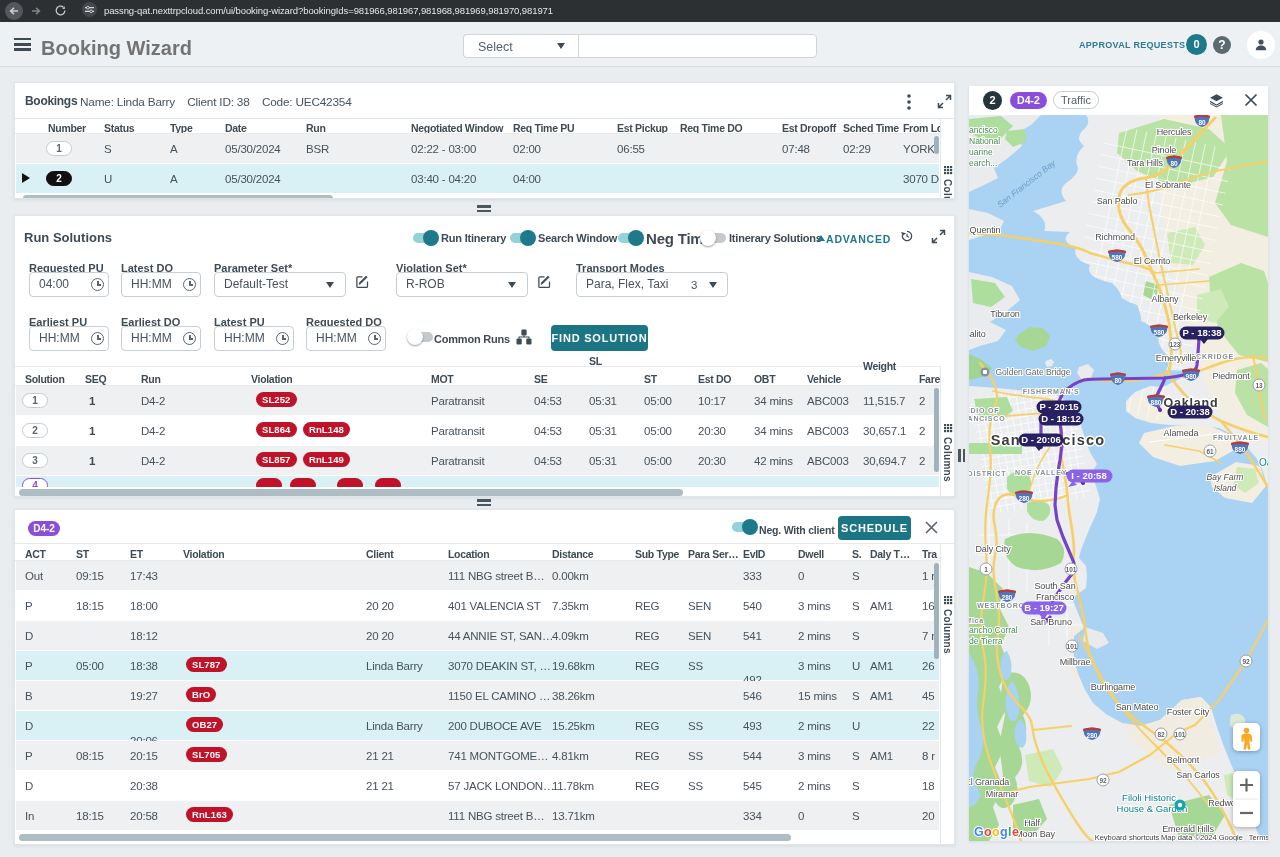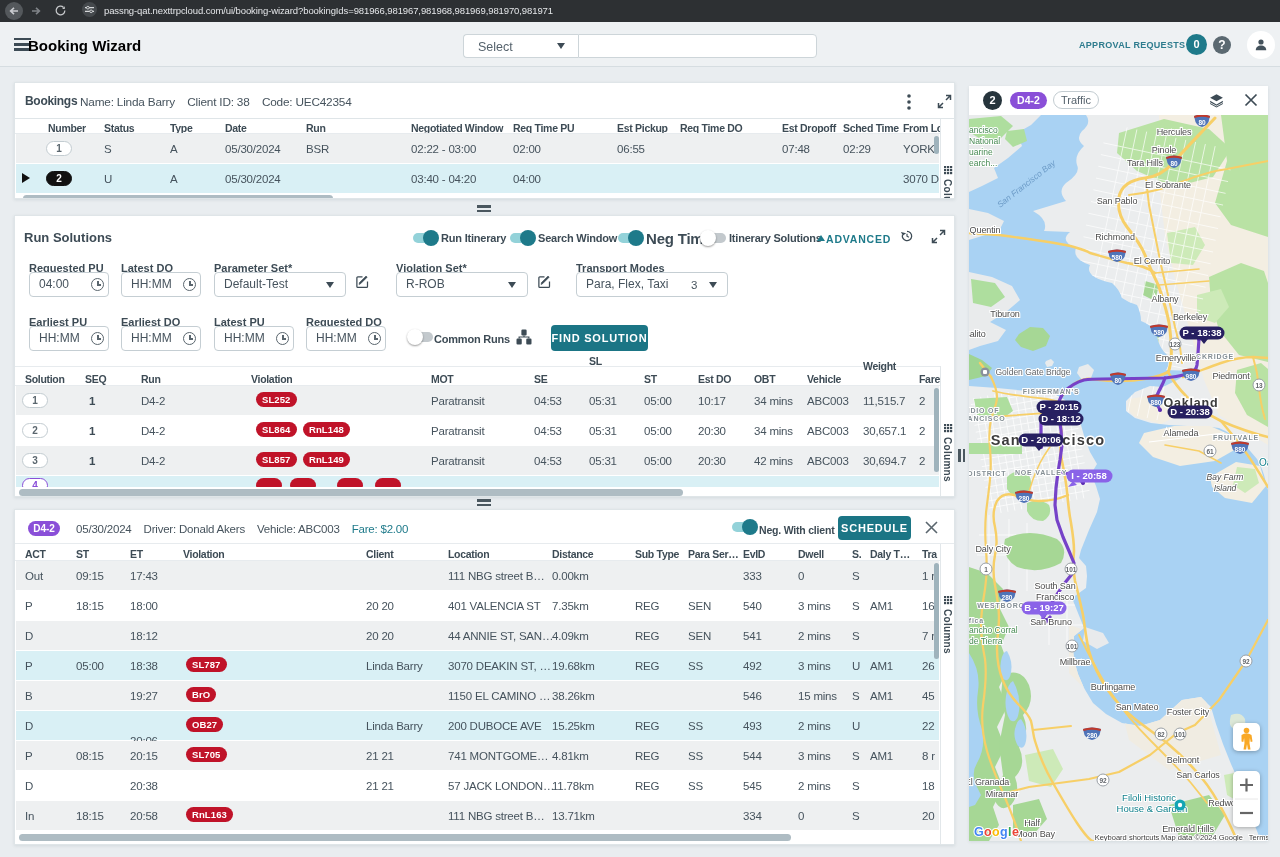--- a/index.html
+++ b/index.html
@@ -54,21 +54,21 @@
  <circle cx="6.8" cy="7" r="1.5" fill="#45494d" stroke="#d7d9db"></circle>
   </svg>
 <div class="abs" style="left:104px;top:5px;font-size:9.5px;color:#e4e6e9;letter-spacing:-0.1px">passng-qat.nexttrpcloud.com/ui/booking-wizard?bookingIds=981966,981967,981968,981969,981970,981971</div>
 
 <div class="abs" style="left:0;top:22px;width:1280px;height:45px;background:#eef1f3;border-bottom:1px solid #d6dde1"></div>
 <div class="abs" style="left:14px;top:38px;width:17px;height:13px">
  <div class="abs" style="left:0;top:0;width:17px;height:2.4px;background:#3d4b55"></div>
  <div class="abs" style="left:0;top:5.2px;width:17px;height:2.4px;background:#3d4b55"></div>
  <div class="abs" style="left:0;top:10.4px;width:17px;height:2.4px;background:#3d4b55"></div>
 </div>
-<div class="abs" style="left:28px;top:37px;font-size:15px;font-weight:bold;color:#000000">Booking Wizard</div>
+<div class="abs" style="left:41px;top:37px;font-size:20px;font-weight:bold;color:#737373">Booking Wizard</div>
 <div class="abs" style="left:463px;top:34px;width:115px;height:24px;background:#fff;border:1px solid #cdd5d9;border-radius:4px 0 0 4px;border-right:none"></div>
 <div class="abs" style="left:578px;top:34px;width:239px;height:24px;background:#fff;border:1px solid #cdd5d9;border-radius:0 4px 4px 0"></div>
 <div class="abs" style="left:478px;top:40px;font-size:12.5px;color:#55626c">Select</div>
 <div class="caret" style="left:557px;top:43px"></div>
 <div class="abs" style="left:1079px;top:40px;font-size:9px;font-weight:bold;color:#2e7c8e;letter-spacing:0.3px">APPROVAL REQUESTS</div>
 <div class="abs" style="left:1186px;top:34px;width:21px;height:21px;border-radius:50%;background:#1e7a8a;color:#fff;font-size:11px;font-weight:bold;text-align:center;line-height:21px">0</div>
 <div class="abs" style="left:1213px;top:36px;width:18px;height:18px;border-radius:50%;background:#5b6971;color:#fff;font-size:12px;font-weight:bold;text-align:center;line-height:18px">?</div>
 <div class="abs" style="left:1247px;top:31px;width:28px;height:28px;border-radius:50%;background:#fff"></div>
 <svg class="abs" style="left:1253px;top:37px" width="16" height="16" viewBox="0 0 16 16">
  <circle cx="8" cy="5" r="2.6" fill="#44525c"></circle>
@@ -295,21 +295,20 @@
         <rect x="3" y="6" width="2.2" height="2.2" fill="#3d4b55"></rect>
         <rect x="6" y="6" width="2.2" height="2.2" fill="#3d4b55"></rect>
       </svg>
       <div class="vtext" style="top:71px">Columns</div>
     </div>
 </div>
 <div class="abs" style="left:477px;top:499px;width:14px;height:2.5px;background:#4a575f"></div>
 <div class="abs" style="left:477px;top:503.5px;width:14px;height:2.5px;background:#4a575f"></div>
 <div class="card" style="left:14px;top:509px;width:941px;height:336px;overflow:hidden">
 <div class="abs" style="left:13px;top:11px;width:32px;height:15px;border-radius:8px;background:#8a4fd8;color:#fff;font-size:10px;font-weight:bold;text-align:center;line-height:15px">D4-2</div>
-<div class="t" style="left:61px;top:12px">05/30/2024&nbsp;&nbsp;&nbsp;&nbsp;Driver: Donald Akers&nbsp;&nbsp;&nbsp;&nbsp;Vehicle: ABC003&nbsp;&nbsp;&nbsp;&nbsp;<span style="color:#1e7a8a">Fare: $2.00</span></div>
 <div class="tgl" style="left:717px;top:12px">
       <div class="k"></div>
     </div>
 <div class="th" style="left:744px;top:14px;font-size:10.5px;letter-spacing:-0.2px">Neg. With client</div>
 <div class="abs" style="left:823px;top:6px;width:73px;height:24px;background:#1b7585;border-radius:4px;color:#fff;font-size:11px;font-weight:bold;text-align:center;line-height:24px;letter-spacing:.8px">SCHEDULE</div>
 <svg class="abs" style="left:910px;top:11px" width="13" height="13" viewBox="0 0 13 13">
       <path d="M1 1l11 11M12 1 1 12" stroke="#5a666e" stroke-width="1.6"></path>
     </svg>
 <div class="abs" style="left:0;top:33px;width:941px;height:1px;background:#e7ebee"></div>
 <div class="th" style="left:10px;top:38px;font-size:10.5px">ACT</div>
@@ -365,21 +364,21 @@
 <div class="t" style="left:907px;top:119px">7 r</div>
 <div class="row" style="top:141px;height:29px;background:#d9f0f5"></div>
 <div class="t" style="left:10px;top:149px">P</div>
 <div class="t" style="left:61px;top:149px">05:00</div>
 <div class="t" style="left:115px;top:149px">18:38</div>
 <div class="t" style="left:351px;top:149px">Linda Barry</div>
 <div class="t" style="left:433px;top:149px">3070 DEAKIN ST, …</div>
 <div class="t" style="left:537px;top:149px">19.68km</div>
 <div class="t" style="left:620px;top:149px">REG</div>
 <div class="t" style="left:673px;top:149px">SS</div>
-<div class="t" style="left:728px;top:149px">492</div>
+<div class="t" style="left:728px;top:163px">492</div>
 <div class="t" style="left:783px;top:149px">3 mins</div>
 <div class="t" style="left:837px;top:149px">U</div>
 <div class="t" style="left:855px;top:149px">AM1</div>
 <div class="t" style="left:907px;top:149px">26</div>
 <div class="vp" style="left:171px;top:147px">SL787</div>
 <div class="row" style="top:171px;height:29px;background:#eef0f1"></div>
 <div class="t" style="left:10px;top:179px">B</div>
 <div class="t" style="left:115px;top:179px">19:27</div>
 <div class="t" style="left:433px;top:179px">1150 EL CAMINO …</div>
 <div class="t" style="left:537px;top:179px">38.26km</div>

